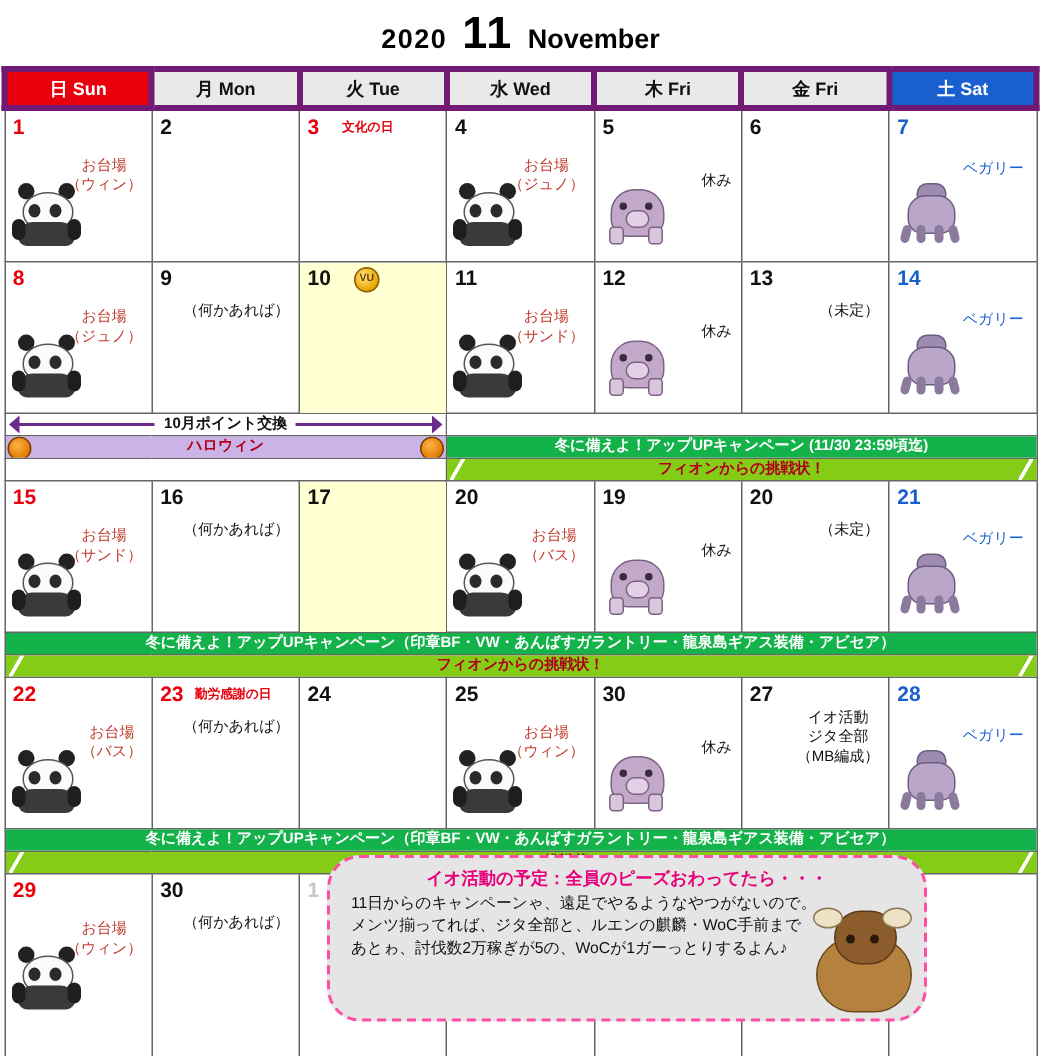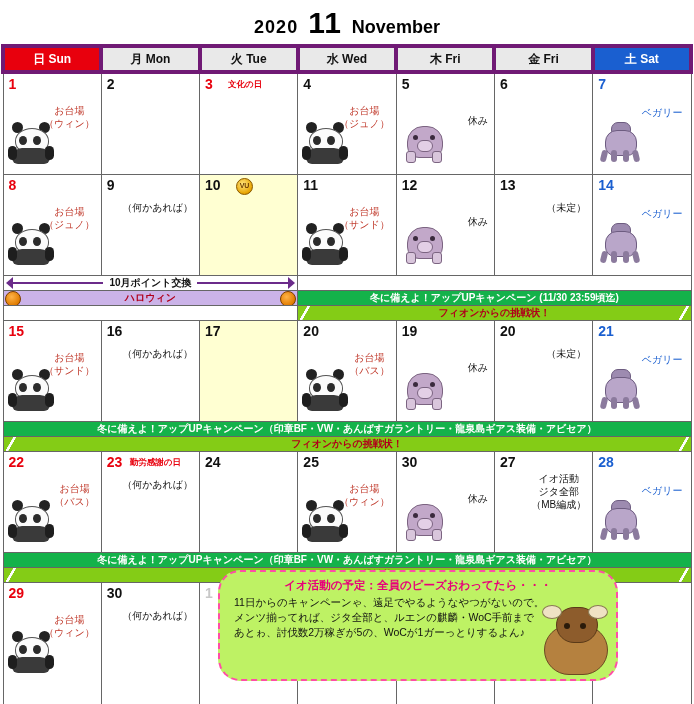--- a/index.html
+++ b/index.html
@@ -152,21 +152,21 @@
   .slash{
     position:absolute;left:2px;top:0;width:10px;height:14px;z-index:3;
     background:linear-gradient(120deg,transparent 40%,#ffffff 42%,#ffffff 56%,transparent 58%);
   }
   .slash.r{left:auto;right:2px;}
 
   
   .memo{
     position:absolute;
     left:218px;top:570px;width:400px;height:111px;
-    background:#bef264;
+    background:#e5e5e5;
     border:2px dashed #ff4da6;
     border-radius:22px;
     padding:6px 10px;
     box-sizing:border-box;
     z-index:6;
   }
   .memo .mtitle{
     color:#e8007a;font-weight:bold;font-size:11.5px;text-align:center;margin-bottom:2px;
   }
   .memo .mline{

